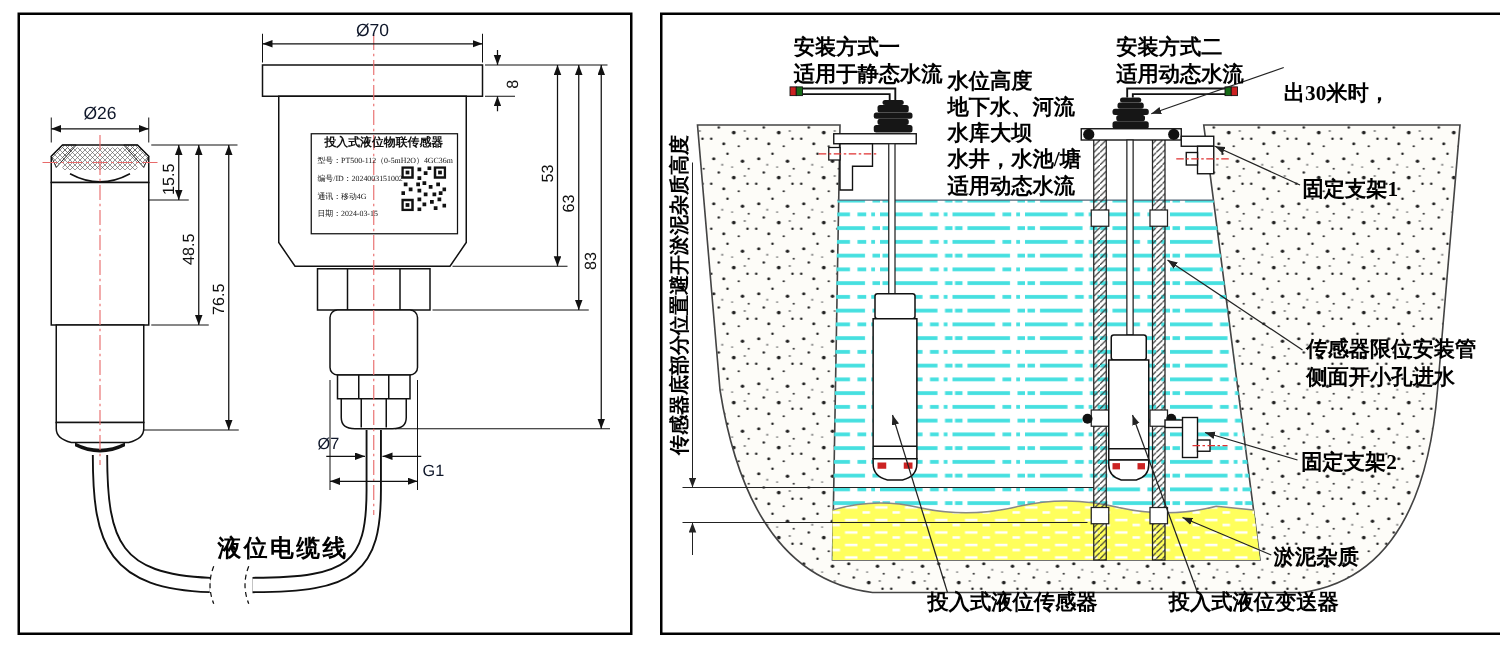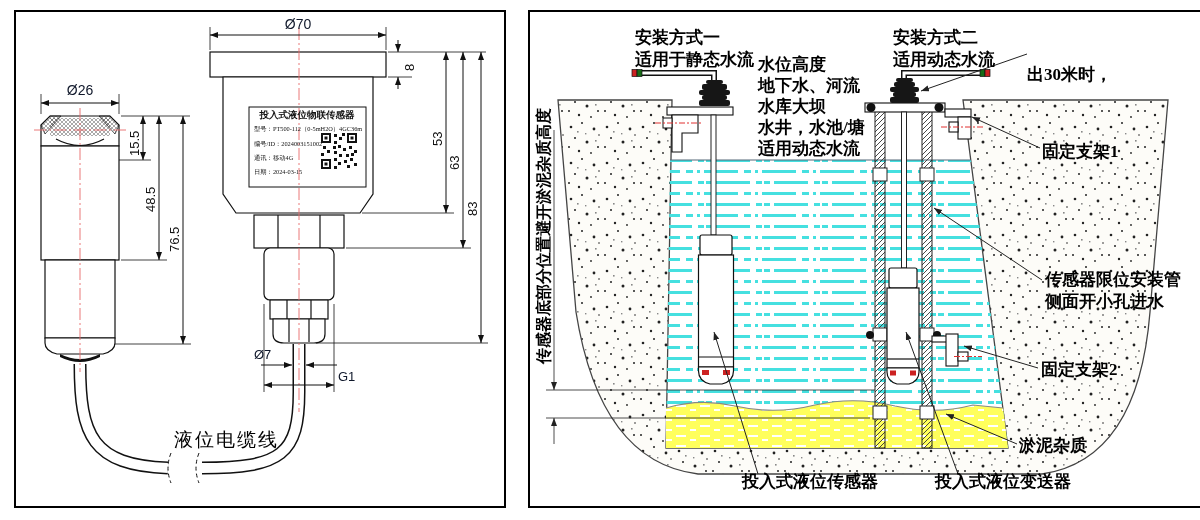--- a/index.html
+++ b/index.html
@@ -11,21 +11,21 @@
   .panel svg{position:absolute;left:0;top:0;}
   .t{position:absolute;white-space:nowrap;line-height:1.15;}
   .cn{font-family:"Liberation Serif",serif;font-size:17px;font-weight:600;color:#000;}
   .dimh{font-family:"Liberation Sans",sans-serif;font-size:14px;color:#0f172a;}
   .vtext{position:absolute;transform:rotate(-90deg);transform-origin:0 0;white-space:nowrap;
          font-family:"Liberation Sans",sans-serif;font-size:13px;color:#111;}
   .vcn{position:absolute;transform:rotate(-90deg);transform-origin:0 0;white-space:nowrap;
        font-family:"Liberation Serif",serif;font-size:16px;font-weight:600;color:#000;}
   .np-title{font-family:"Liberation Serif",serif;font-weight:700;font-size:9.5px;text-align:center;}
   .np-row{font-family:"Liberation Serif",serif;font-size:6.3px;}
-  .cable-lab{font-size:19px;letter-spacing:2px;font-weight:400;}
+  .cable-lab{font-size:19px;letter-spacing:2px;font-weight:700;}
 </style>
 </head>
 <body>
 
 <div id="stage">
 
   <div class="panel" id="lpanel">
     <svg width="488" height="494" viewBox="0 0 488 494">
       <defs>
         <marker id="da" markerWidth="10" markerHeight="8" refX="8" refY="3" orient="auto-start-reverse" markerUnits="userSpaceOnUse">

